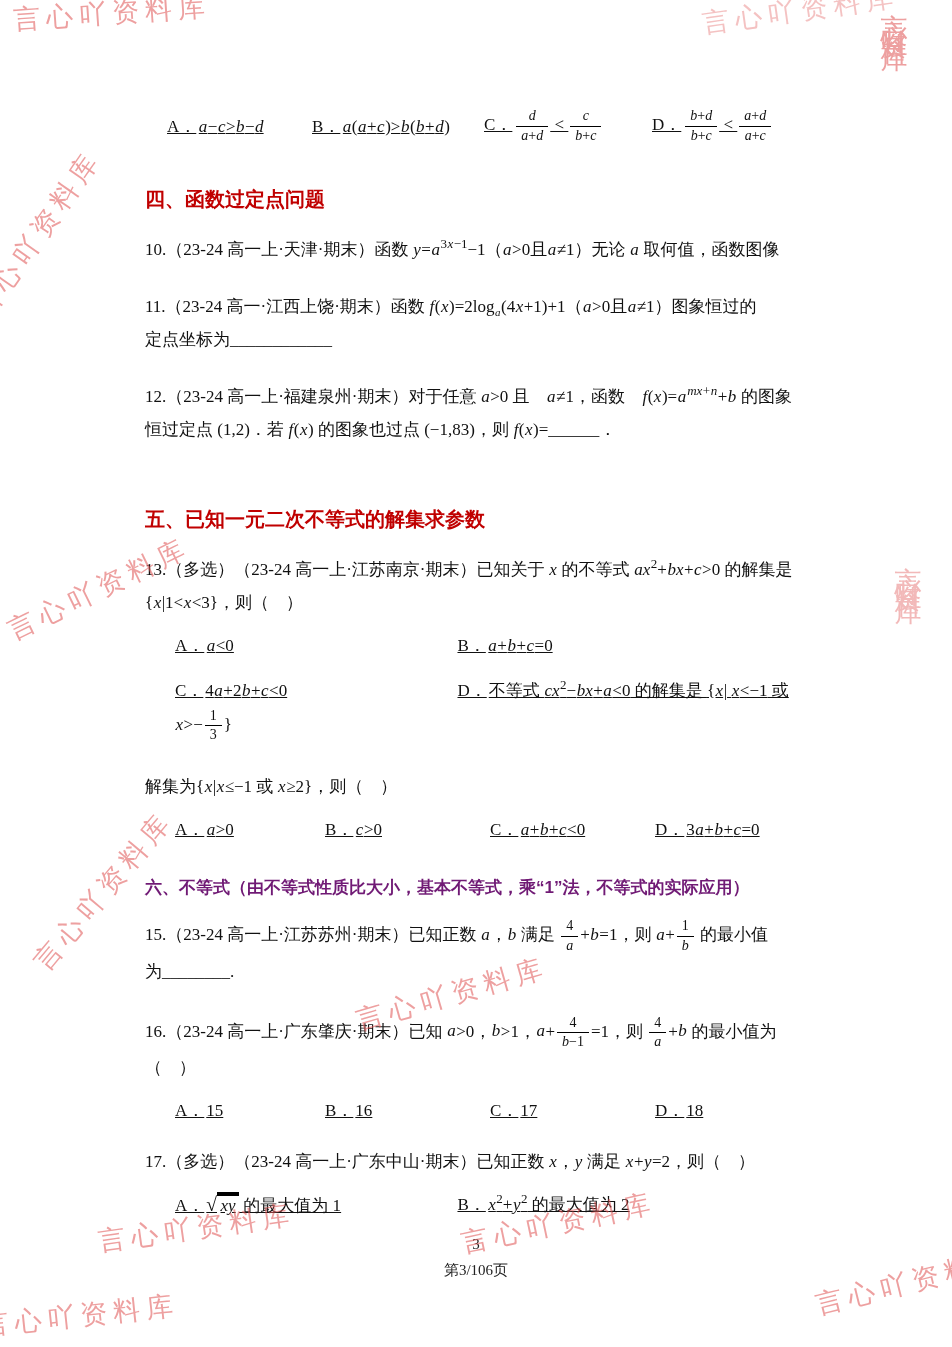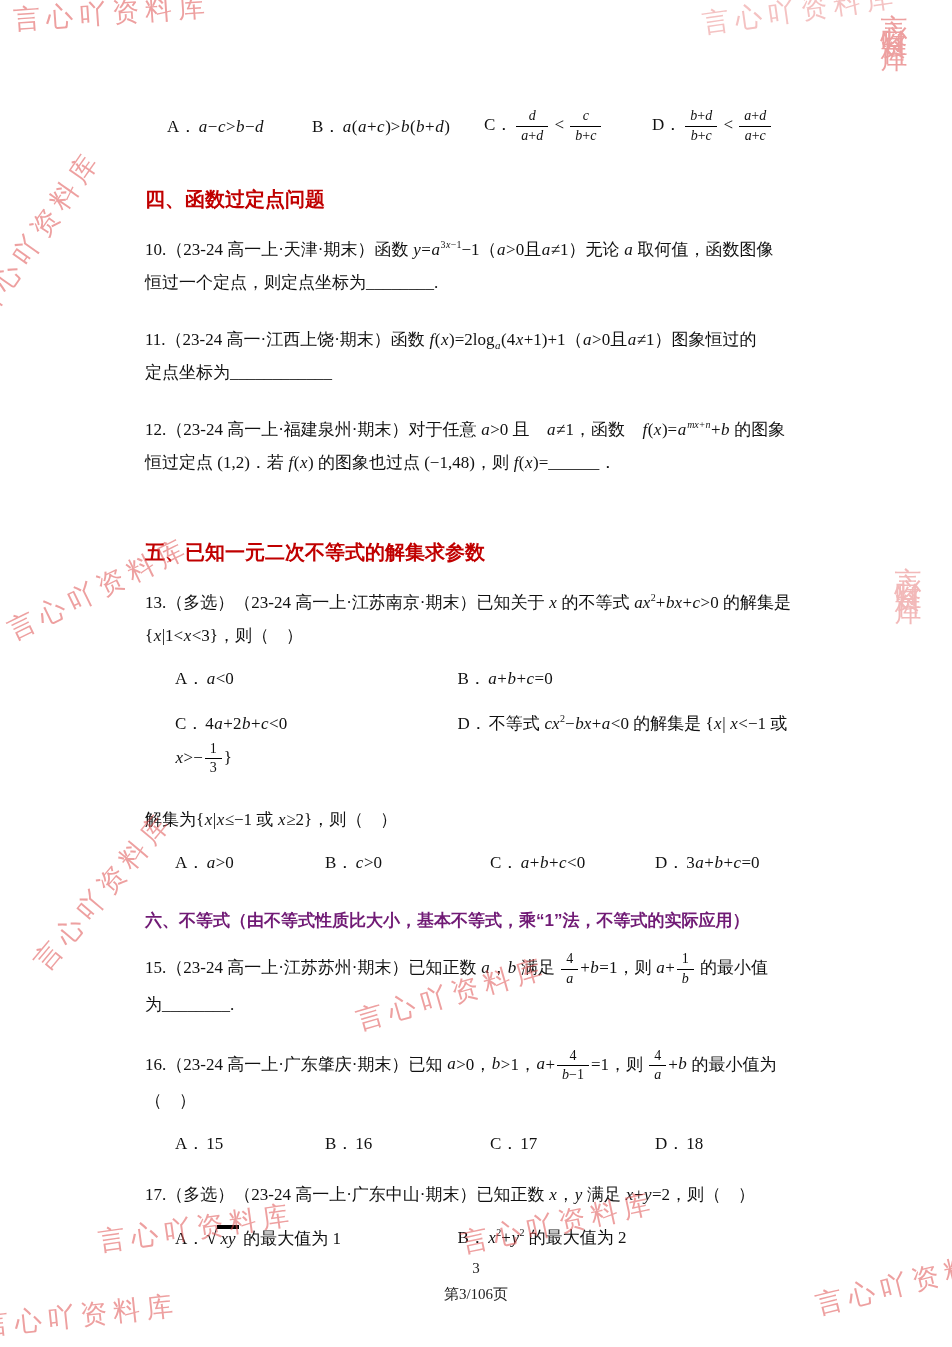--- a/index.html
+++ b/index.html
@@ -19,30 +19,30 @@
   .wm-v{writing-mode:vertical-rl;}
   
   .sec{font-family:"Liberation Sans","DejaVu Sans",sans-serif;font-size:20px;font-weight:700;margin:0;}
   .sec-red{color:#c00000;}
   .sec-black{color:#701a75;font-size:17px;}
   
   .problem{margin-top:20px;}
   .pline{margin:0;line-height:33px;}
   .math, .math i{font-family:"Liberation Serif","DejaVu Serif",serif;}
   .math i{font-style:italic;padding:0 .5px;}
-  sup.math{font-size:10px;vertical-align:super;line-height:0;}
+  sup.math{font-size:13px;vertical-align:super;line-height:0;}
   sub.math{font-size:11px;vertical-align:sub;line-height:0;}
   .frac{display:inline-block;text-align:center;vertical-align:middle;font-size:14px;line-height:1.3;margin:0 2px;}
   .frac .fn{display:block;border-bottom:1.2px solid #000;padding:0 5px;}
   .frac .fd{display:block;padding:0 5px;}
   .sqrt{white-space:nowrap;}
   .sqrt .rsign{font-size:1.15em;}
   .sqrt .rad{border-top:4px solid #000000;padding:0 3px;}
   
-  .opt{white-space:normal;line-height:33px;}
+  .opt{white-space:normal;line-height:33px;text-decoration:underline;}
   .opt-label{margin-right:2px;}
   .top-row{display:grid;grid-template-columns:145px 172px 168px auto;padding-left:22px;align-items:center;min-height:52px;}
   .opt-row4{display:grid;grid-template-columns:150px 165px 165px auto;padding-left:30px;margin-top:10px;}
   .opt-grid2{display:grid;grid-template-columns:44% 56%;row-gap:12px;padding-left:30px;margin-top:10px;}
   .cont-line{padding-left:30px;}
   
   .footer{position:relative;z-index:1;flex:0 0 auto;text-align:center;padding-bottom:64px;line-height:1.75;font-size:15px;color:#222;}
 </style>
 </head>
 <body>
@@ -70,31 +70,30 @@
       <div class="opt"><span class="opt-label">A．</span><span class="opt-body"><span class="math"><i>a</i>−<i>c</i>&gt;<i>b</i>−<i>d</i></span></span></div>
       <div class="opt"><span class="opt-label">B．</span><span class="opt-body"><span class="math"><i>a</i>(<i>a</i>+<i>c</i>)&gt;<i>b</i>(<i>b</i>+<i>d</i>)</span></span></div>
       <div class="opt"><span class="opt-label">C．</span><span class="opt-body"><span class="frac"><span class="fn"><i>d</i></span><span class="fd"><i>a</i>+<i>d</i></span></span><span class="math"> &lt; </span><span class="frac"><span class="fn"><i>c</i></span><span class="fd"><i>b</i>+<i>c</i></span></span></span></div>
       <div class="opt"><span class="opt-label">D．</span><span class="opt-body"><span class="frac"><span class="fn"><i>b</i>+<i>d</i></span><span class="fd"><i>b</i>+<i>c</i></span></span><span class="math"> &lt; </span><span class="frac"><span class="fn"><i>a</i>+<i>d</i></span><span class="fd"><i>a</i>+<i>c</i></span></span></span></div>
     </div>
 
     <h2 class="sec sec-red" style="margin-top: 34px; color: rgb(192, 0, 0);">四、函数过定点问题</h2>
 
     <div class="problem">
       <p class="pline">10.（23-24 高一上·天津·期末）函数 <span class="math"><i>y</i>=<i>a</i></span><sup class="math">3<i>x</i>−1</sup><span class="math">−1</span>（<span class="math"><i>a</i>&gt;0</span>且<span class="math"><i>a</i>≠1</span>）无论 <span class="math"><i>a</i></span> 取何值，函数图像</p>
-      <p class="pline">恒过一个定点，则定点坐标为________.</p>
     </div>
 
     <div class="problem" style="margin-top:24px">
       <p class="pline">11.（23-24 高一·江西上饶·期末）函数 <span class="math"><i>f</i>(<i>x</i>)=2</span>log<sub class="math"><i>a</i></sub><span class="math">(4<i>x</i>+1)+1</span>（<span class="math"><i>a</i>&gt;0</span>且<span class="math"><i>a</i>≠1</span>）图象恒过的</p>
       <p class="pline">定点坐标为____________</p>
     </div>
 
     <div class="problem" style="margin-top:24px">
       <p class="pline">12.（23-24 高一上·福建泉州·期末）对于任意 <span class="math"><i>a</i>&gt;0</span> 且　<span class="math"><i>a</i>≠1</span>，函数　<span class="math"><i>f</i>(<i>x</i>)=<i>a</i></span><sup class="math"><i>mx</i>+<i>n</i></sup><span class="math">+<i>b</i></span> 的图象</p>
-      <p class="pline">恒过定点 <span class="math">(1,2)</span>．若 <span class="math"><i>f</i>(<i>x</i>)</span> 的图象也过点 <span class="math">(−1,48)</span>，则 <span class="math"><i>f</i>(<i>x</i>)=</span>______．</p>
+      <p class="pline">恒过定点 <span class="math">(1,2)</span>．若 <span class="math"><i>f</i>(<i>x</i>)</span> 的图象也过点 <span class="math">(−1,83)</span>，则 <span class="math"><i>f</i>(<i>x</i>)=</span>______．</p>
     </div>
 
     <h2 class="sec sec-red" style="margin-top: 60px; color: rgb(192, 0, 0);">五、已知一元二次不等式的解集求参数</h2>
 
     <div class="problem">
       <p class="pline">13.（多选）（23-24 高一上·江苏南京·期末）已知关于 <span class="math"><i>x</i></span> 的不等式 <span class="math"><i>ax</i></span><sup class="math">2</sup><span class="math">+<i>bx</i>+<i>c</i>&gt;0</span> 的解集是</p>
       <p class="pline"><span class="math">{<i>x</i>|1&lt;<i>x</i>&lt;3}</span>，则（　）</p>
       <div class="opt-grid2">
         <div class="opt"><span class="opt-label">A．</span><span class="opt-body"><span class="math"><i>a</i>&lt;0</span></span></div>
         <div class="opt"><span class="opt-label">B．</span><span class="opt-body"><span class="math"><i>a</i>+<i>b</i>+<i>c</i>=0</span></span></div>

